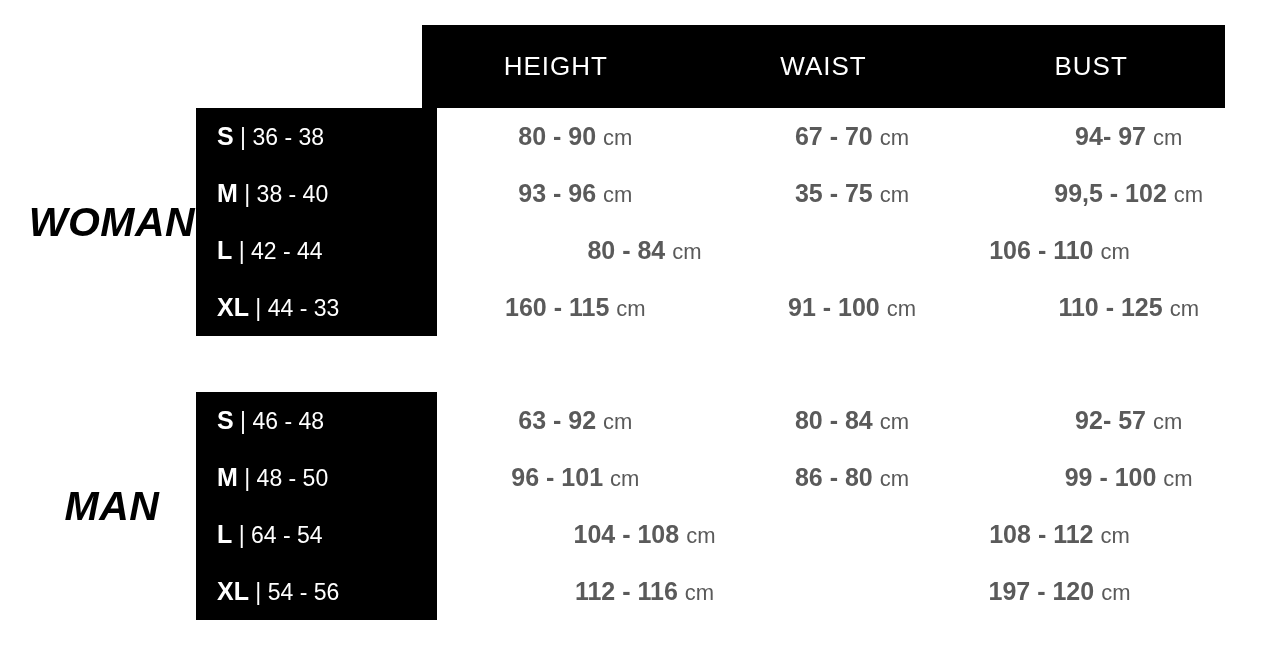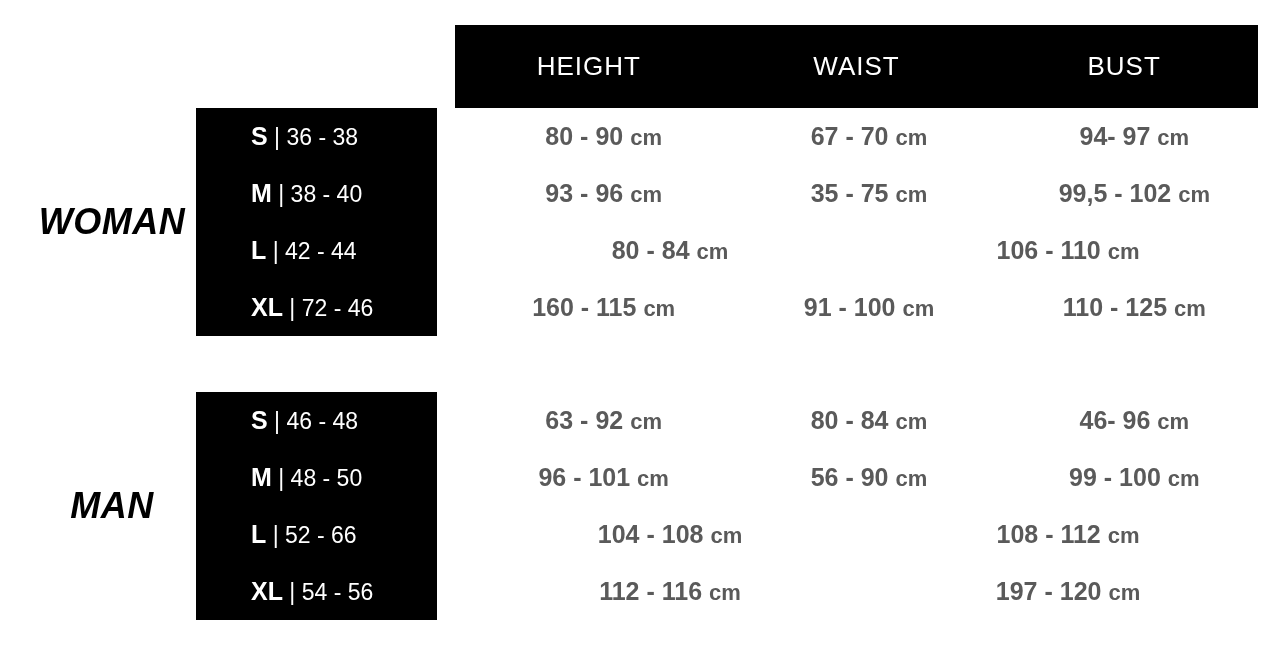--- a/index.html
+++ b/index.html
@@ -17,21 +17,21 @@
 
   .size-chart {
     position: relative;
     width: 1267px;
     height: 645px;
   }
 
   
   .header-band {
     position: absolute;
-    left: 455px;
+    left: 422px;
     top: 25px;
     width: 803px;
     height: 83px;
     background: #000000;
     display: flex;
     align-items: center;
   }
   .header-cell {
     flex: 1 1 0;
     text-align: center;
@@ -52,21 +52,21 @@
 
   .group-label {
     position: absolute;
     left: 0;
     top: 0;
     width: 224px;
     height: 228px;
     display: flex;
     align-items: center;
     justify-content: center;
-    font-size: 36px;
+    font-size: 41px;
     font-weight: bold;
     font-style: italic;
     color: #000000;
     letter-spacing: 0.5px;
   }
 
   .size-column {
     position: absolute;
     left: 196px;
     top: 0;
@@ -87,40 +87,39 @@
     align-items: center;
     height: 57px;
   }
   .cell-size {
     width: 241px;
     box-sizing: border-box;
     padding-left: 21px;
     color: #ffffff;
     font-size: 23px;
     white-space: nowrap;
-    margin-left: 34px;
   }
   .cell-size .sz {
     font-weight: bold;
     font-size: 25px;
   }
   .cell-size .eu {
     font-weight: 400;
     font-size: 23px;
   }
   .cell-measure {
     flex: 1 1 0;
     text-align: center;
     color: #5a5a5a;
     font-size: 25px;
     font-weight: bold;
     white-space: nowrap;
   }
   .cell-measure .unit {
-    font-weight: 700;
+    font-weight: 400;
     font-size: 22px;
     color: #5a5a5a;
   }
 </style>
 </head>
 <body>
 
 <div class="size-chart">
 
   <div class="header-band">
@@ -183,21 +182,21 @@
         </div>
         <div class="cell-measure">
           <span>106 - 110</span>
           <span class="unit">cm</span>
         </div>
       </div>
 
       <div class="row">
         <div class="cell-size">
           <span class="sz">XL</span>
-          <span class="eu">| 72 - 46</span>
+          <span class="eu">| 44 - 33</span>
         </div>
         <div class="cell-measure">
           <span>160 - 115</span>
           <span class="unit">cm</span>
         </div>
         <div class="cell-measure">
           <span>91 - 100</span>
           <span class="unit">cm</span>
         </div>
         <div class="cell-measure">
@@ -221,48 +220,48 @@
         </div>
         <div class="cell-measure">
           <span>63 - 92</span>
           <span class="unit">cm</span>
         </div>
         <div class="cell-measure">
           <span>80 - 84</span>
           <span class="unit">cm</span>
         </div>
         <div class="cell-measure">
-          <span>46- 96</span>
+          <span>92- 57</span>
           <span class="unit">cm</span>
         </div>
       </div>
 
       <div class="row">
         <div class="cell-size">
           <span class="sz">M</span>
           <span class="eu">| 48 - 50</span>
         </div>
         <div class="cell-measure">
           <span>96 - 101</span>
           <span class="unit">cm</span>
         </div>
         <div class="cell-measure">
-          <span>56 - 90</span>
+          <span>86 - 80</span>
           <span class="unit">cm</span>
         </div>
         <div class="cell-measure">
           <span>99 - 100</span>
           <span class="unit">cm</span>
         </div>
       </div>
 
       <div class="row">
         <div class="cell-size">
           <span class="sz">L</span>
-          <span class="eu">| 52 - 66</span>
+          <span class="eu">| 64 - 54</span>
         </div>
         <div class="cell-measure">
           <span>104 - 108</span>
           <span class="unit">cm</span>
         </div>
         <div class="cell-measure">
           <span>108 - 112</span>
           <span class="unit">cm</span>
         </div>
       </div>

